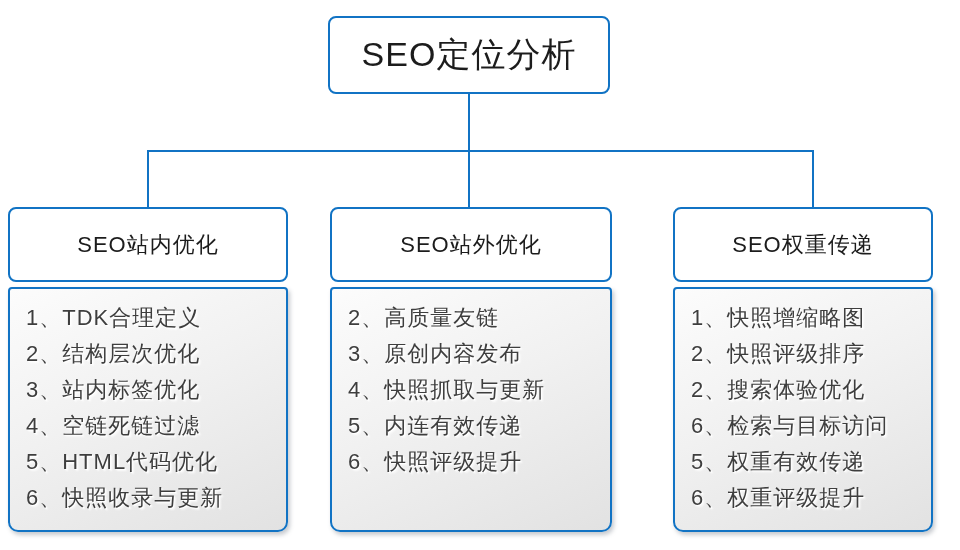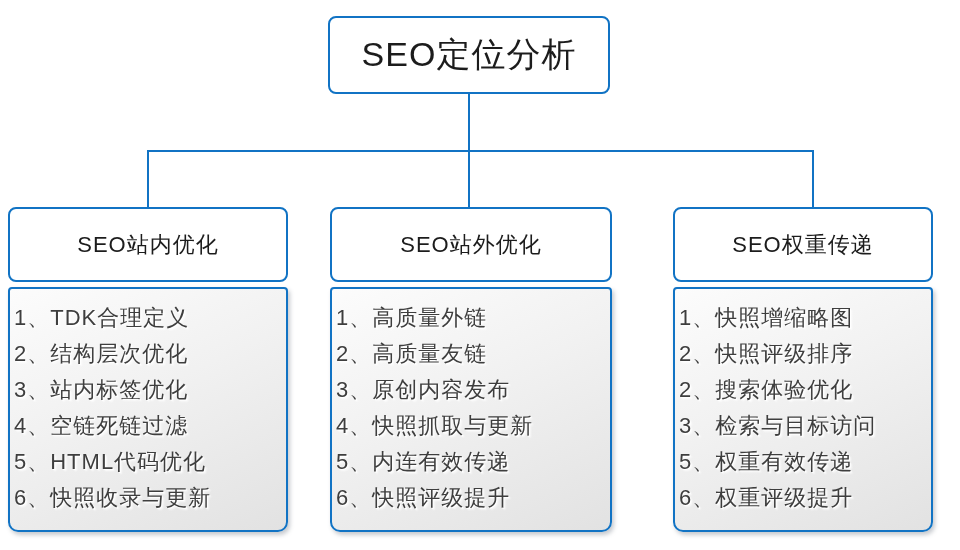--- a/index.html
+++ b/index.html
@@ -77,21 +77,21 @@
     width: 100%;
     height: 245px;
     margin-top: 5px;
     background: linear-gradient(155deg,
                 var(--panel-top, #fcfcfc) 0%,
                 #f1f1f1 45%,
                 var(--panel-bottom, #e2e2e2) 100%);
     border: 2px solid var(--accent, #1173c4);
     border-radius: 4px 4px 10px 10px;
     box-shadow: 2px 3px 4px rgba(130, 138, 148, 0.45);
-    padding: 11px 6px 0 4px;
+    padding: 11px 6px 0 16px;
     overflow: hidden;
   }
 
   .list-item {
     font-size: 22px;
     line-height: 36px;
     letter-spacing: 1px;
     color: var(--item-text, #3e3e3e);
     text-shadow: 1px 1px 0 #ffffff, 2px 2px 2px rgba(255, 255, 255, 0.9);
     white-space: nowrap;
@@ -124,36 +124,35 @@
       <div class="list-item">5、HTML代码优化</div>
       <div class="list-item">6、快照收录与更新</div>
     </div>
   </div>
 
   <div class="col" id="col-1">
     <div class="col-header">
       <span>SEO站外优化</span>
     </div>
     <div class="col-list">
-      <div class="list-item">1、高质量外链</div>
       <div class="list-item">2、高质量友链</div>
       <div class="list-item">3、原创内容发布</div>
       <div class="list-item">4、快照抓取与更新</div>
       <div class="list-item">5、内连有效传递</div>
       <div class="list-item">6、快照评级提升</div>
     </div>
   </div>
 
   <div class="col" id="col-2">
     <div class="col-header">
       <span>SEO权重传递</span>
     </div>
     <div class="col-list">
       <div class="list-item">1、快照增缩略图</div>
       <div class="list-item">2、快照评级排序</div>
       <div class="list-item">2、搜索体验优化</div>
-      <div class="list-item">3、检索与目标访问</div>
+      <div class="list-item">6、检索与目标访问</div>
       <div class="list-item">5、权重有效传递</div>
       <div class="list-item">6、权重评级提升</div>
     </div>
   </div>
 
 </div>
 
 </body></html>

